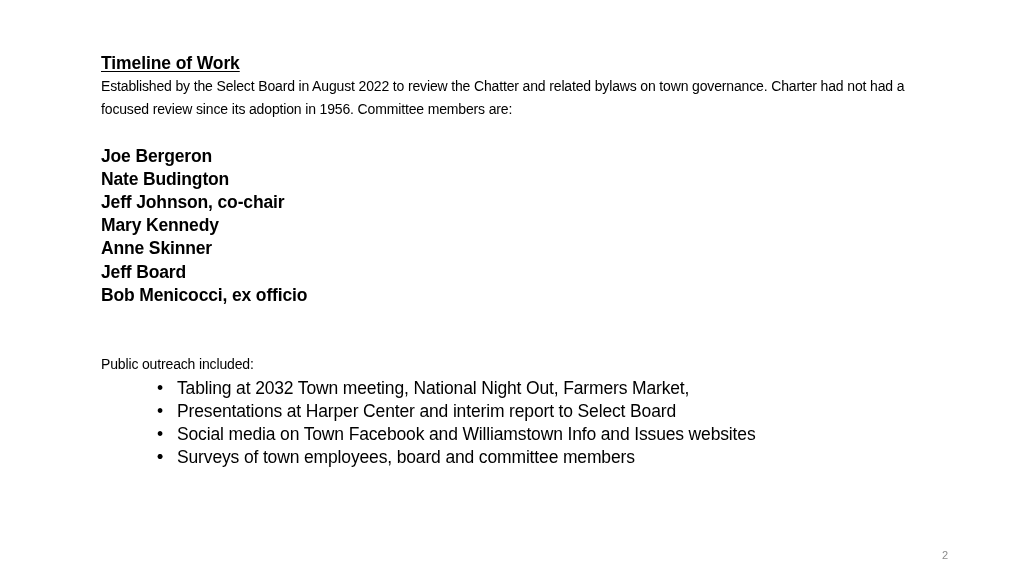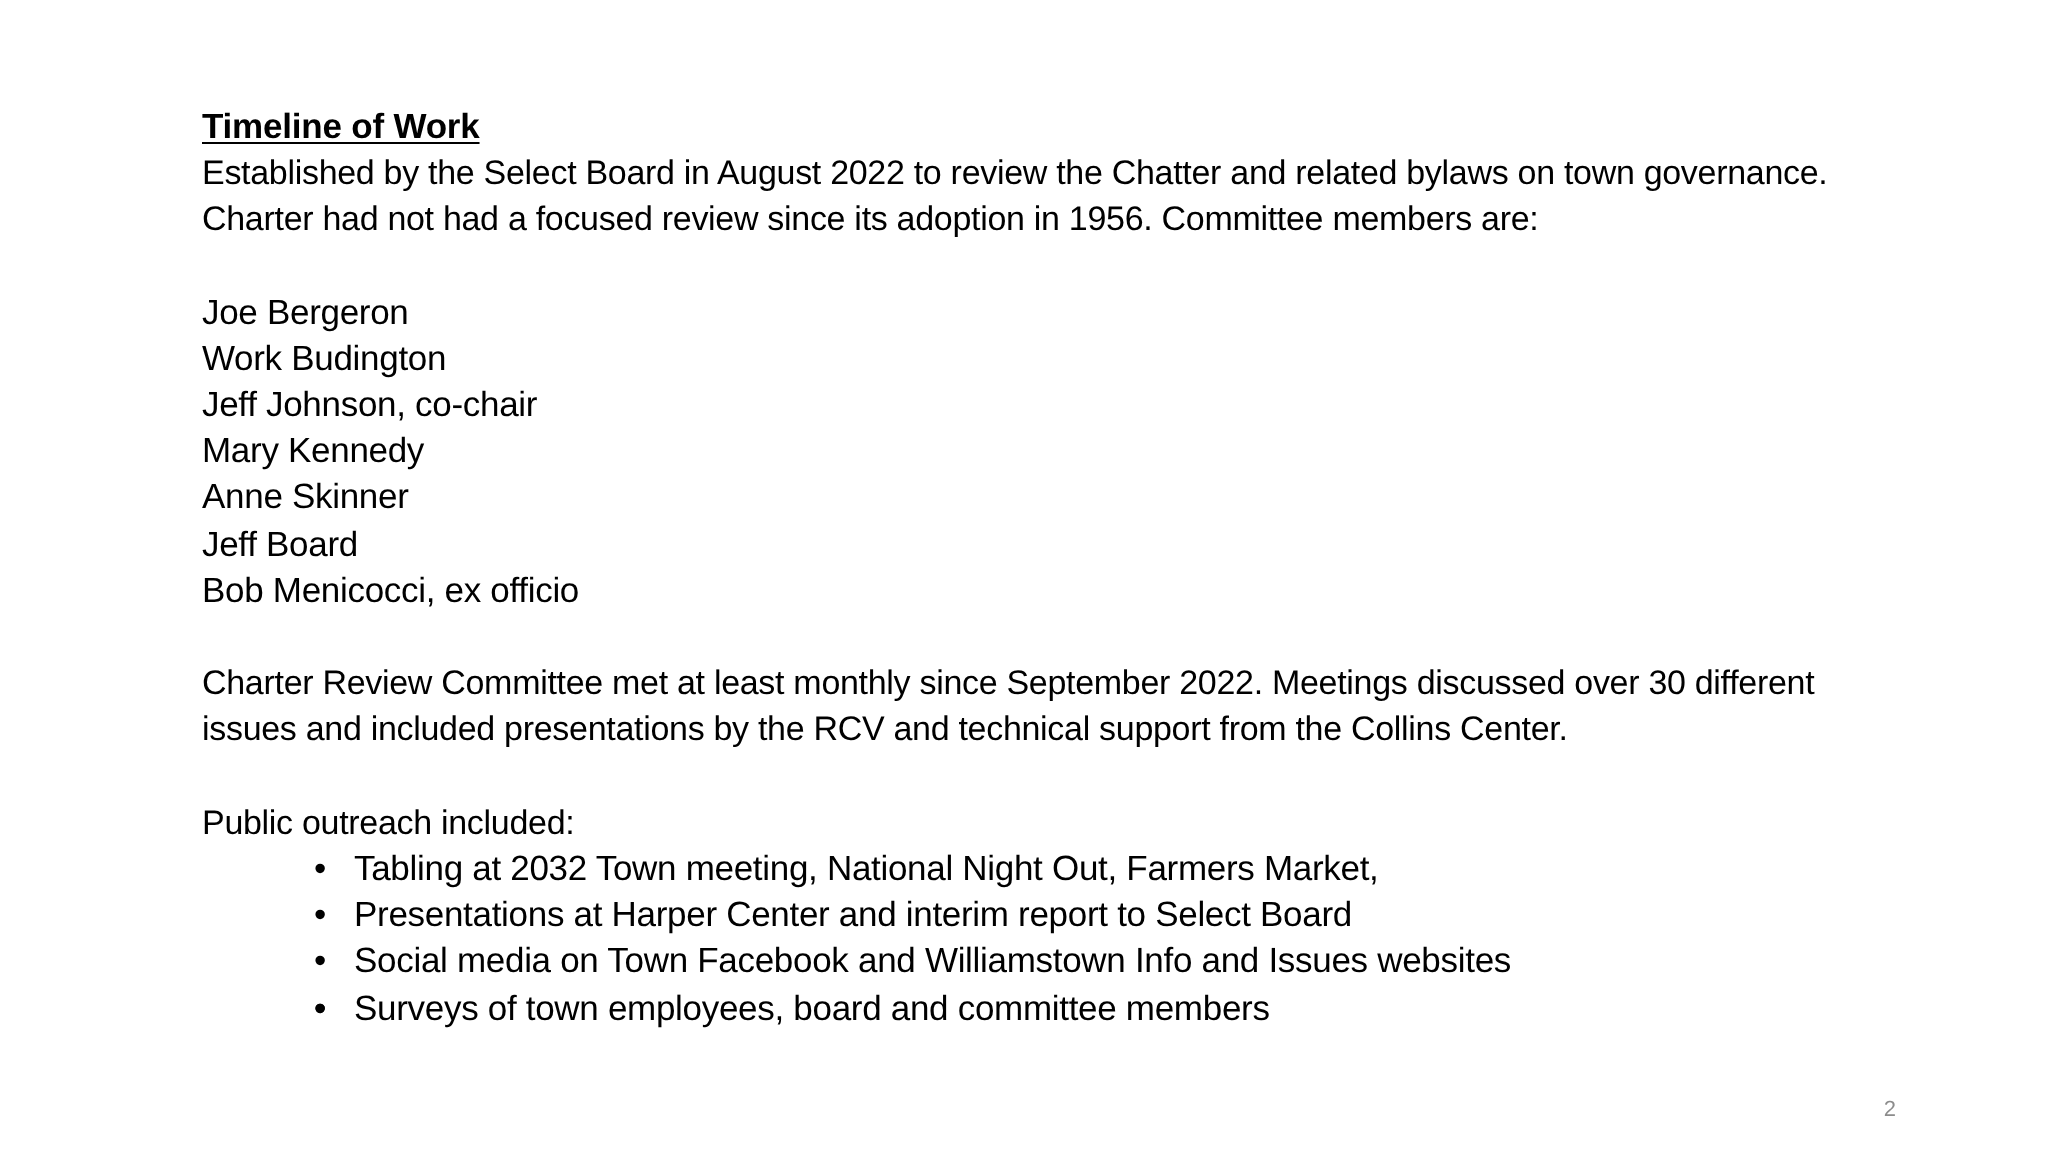--- a/index.html
+++ b/index.html
@@ -29,35 +29,36 @@
   .heading {
     font-size: 17.5px;
     font-weight: bold;
     text-decoration: underline;
     text-underline-offset: 2px;
     line-height: 23px;
     margin: 0;
     letter-spacing: -0.1px;
   }
   .para {
-    font-size: 17px;
+    font-size: 14px;
     line-height: 23.2px;
     margin: 0;
     letter-spacing: -0.15px;
   }
   .blank-line {
     height: 23.2px;
     font-size: 17.5px;
     line-height: 23.2px;
   }
   .name-line {
     font-size: 17.5px;
     line-height: 23.2px;
     margin: 0;
     letter-spacing: -0.15px;
+    font-weight: bold;
   }
   .bullet-list {
     list-style: none;
     margin: 0;
     padding: 0;
   }
   .bullet-item {
     position: relative;
     font-size: 17.5px;
     line-height: 23.2px;
@@ -88,31 +89,30 @@
   <div class="content">
 
     <div class="heading">Timeline of Work</div>
 
     <div class="para">Established by the Select Board in August 2022 to review the Chatter and related bylaws on town governance. Charter had not had a focused review since its adoption in 1956. Committee members are:</div>
 
     <div class="blank-line">&nbsp;</div>
 
     <div>
       <div class="name-line">Joe Bergeron</div>
-      <div class="name-line">Work Budington</div>
+      <div class="name-line">Nate Budington</div>
       <div class="name-line">Jeff Johnson, co-chair</div>
       <div class="name-line">Mary Kennedy</div>
       <div class="name-line">Anne Skinner</div>
       <div class="name-line">Jeff Board</div>
       <div class="name-line">Bob Menicocci, ex officio</div>
     </div>
 
     <div class="blank-line">&nbsp;</div>
 
-    <div class="para">Charter Review Committee met at least monthly since September 2022. Meetings discussed over 30 different issues and included presentations by the RCV and technical support from the Collins Center.</div>
 
     <div class="blank-line">&nbsp;</div>
 
     <div class="para">Public outreach included:</div>
 
     <div class="bullet-list">
       <div class="bullet-item">
         <span class="bullet-dot">•</span>
         <span>Tabling at 2032 Town meeting, National Night Out, Farmers Market,</span>
       </div>

